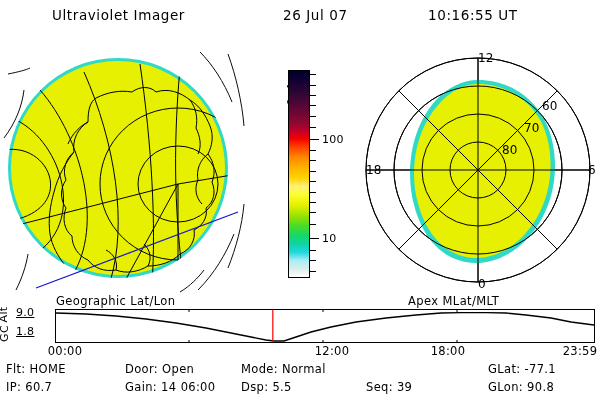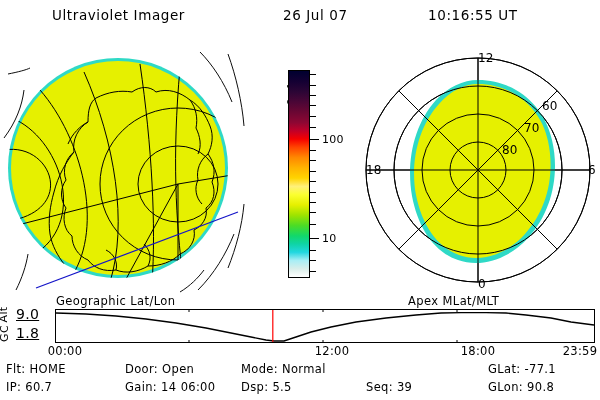--- a/index.html
+++ b/index.html
@@ -139,21 +139,21 @@
     letter-spacing: 0.3px;
     transform: rotate(-90deg);
     white-space: nowrap;
   }
   .strip-ylabel.a { left: -4px; top: 14px; }
   .strip-ylabel.b { left: -4px; top: 33px; }
 
   .strip-ytick {
     position: absolute;
     left: 16px;
-    font-size: 14px;
+    font-size: 11px;
     letter-spacing: 0.3px;
     white-space: nowrap;
     text-decoration: underline;
   }
   .strip-ytick.hi { top: 12px; }
   .strip-ytick.lo { top: 31px; }
 
   .strip-box {
     position: absolute;
     left: 55px; top: 15px;
@@ -386,21 +386,21 @@
           <line x1="401" y1="0" x2="401" y2="2"></line>
         </g>
         <line id="strip-marker" x1="216.814" y1="0" x2="216.814" y2="32" stroke="#ff0000" stroke-width="1.2" vector-effect="non-scaling-stroke"></line>
       </svg>
     </div>
 
     <div class="strip-xaxis" id="strip-xaxis">
         <div class="strip-xtick" style="left: 65px;">00:00</div>
         <div class="strip-xtick" style="left: 198px; margin-top: 36px;">06:00</div>
         <div class="strip-xtick" style="left: 332px;">12:00</div>
-        <div class="strip-xtick" style="left: 478px;">18:00</div>
+        <div class="strip-xtick" style="left: 448px;">18:00</div>
         <div class="strip-xtick" style="left: 580px;">23:59</div>
       </div>
   </div>
 
   <div class="status" id="status-block">
   <div class="status-cell row1 c0">Flt: HOME</div>
       <div class="status-cell row1 c1">Door: Open</div>
       <div class="status-cell row1 c2">Mode: Normal</div>
       <div class="status-cell row1 c4">GLat: -77.1</div>
       <div class="status-cell row2 c0">IP: 60.7</div>

